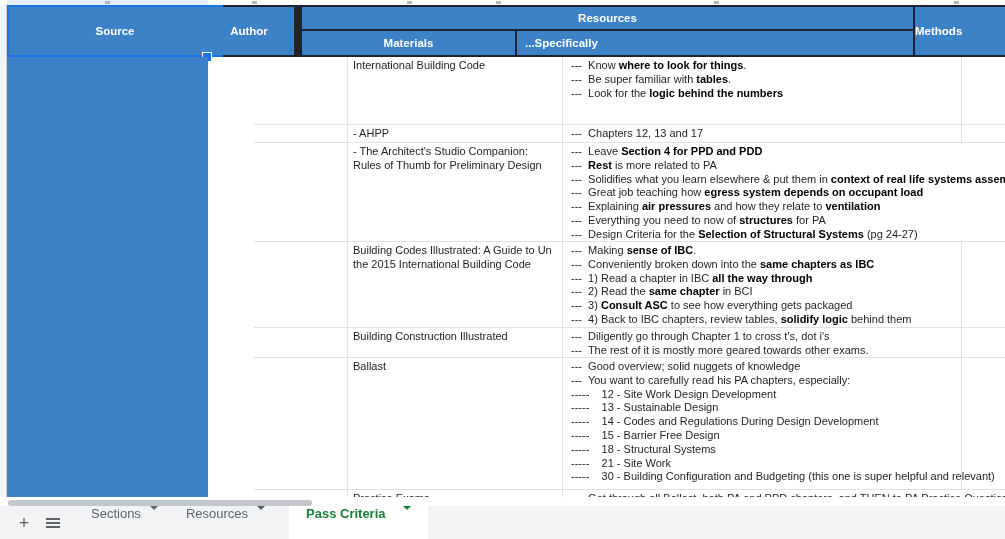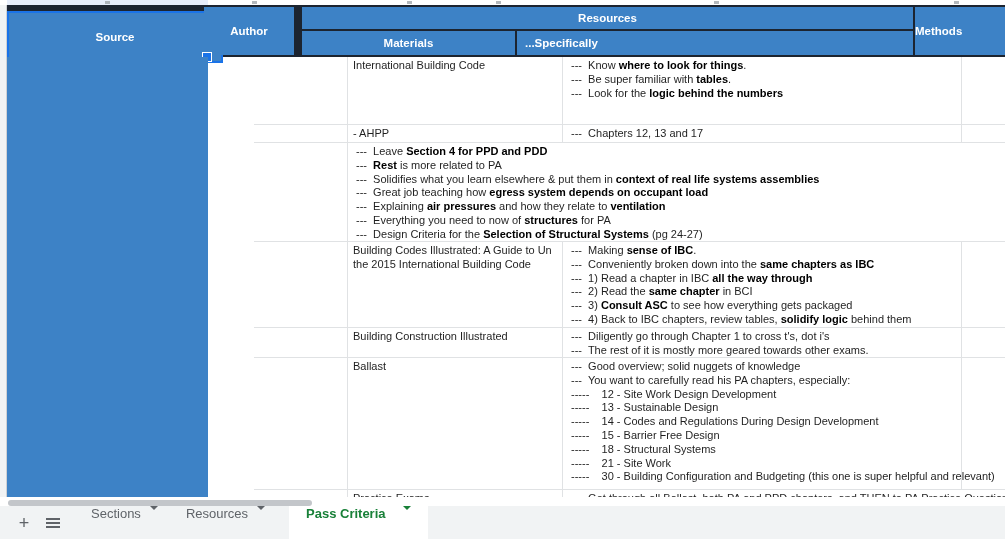--- a/index.html
+++ b/index.html
@@ -12,21 +12,21 @@
   .top-strip{left:0;top:0;width:1005px;height:5px;background:#ffffff;}
   .top-strip .tint{position:absolute;left:7px;top:0;width:201px;height:5px;background:#e7eefb;}
   .col-letter-clip{position:absolute;top:1px;width:5px;height:3px;background:#9aa0a6;opacity:.75;}
   
   .rowhdr{left:0;top:5px;width:7px;height:492px;background:#f1f3f4;border-right:1px solid #cfd1d4;box-sizing:border-box;}
   
   .hdr-bg{left:7px;top:5px;width:998px;height:52px;background:var(--hdr-border);}
   .hcell{background:var(--blue);color:#fff;font-weight:bold;font-size:11.5px;
          display:flex;align-items:center;justify-content:center;box-sizing:border-box;}
   .hcell.left{justify-content:flex-start;}
-  .cell-source{left:7px;top:11px;width:216px;height:52px;border:2px solid var(--sel);}
+  .cell-source{left:7px;top:5px;width:216px;height:52px;border:2px solid var(--sel);}
   .cell-author{left:204px;top:7px;width:90px;height:48px;}
   .cell-resources{left:302px;top:7px;width:611px;height:22px;}
   .cell-materials{left:302px;top:31px;width:213px;height:24px;}
   .cell-specifically{left:517px;top:31px;width:396px;height:24px;padding-left:8px;}
   .cell-methods{left:915px;top:7px;width:90px;height:48px;}
   .sel-gap{left:7px;top:57px;width:201px;height:2px;background:#dce6f6;}
   .fill-handle{left:202px;top:52px;width:8px;height:8px;background:var(--sel);border:1px solid #ffffff;box-sizing:content-box;}
   
   .source-body{left:7px;top:57px;width:201px;height:440px;background:var(--blue);}
   .rows-wrap{left:208px;top:57px;width:865px;height:440px;overflow:hidden;padding-left:46px;}
@@ -112,20 +112,24 @@
       <div class="c materials-cell">
         <div class="m-line">- AHPP</div>
       </div>
       <div class="c specifically-cell">
         <div class="s-line"><span>---  Chapters 12, 13 and 17</span></div>
       </div>
       <div class="c methods-cell bl"></div>
     </div>
     <div class="row" style="height: 99px;">
       <div class="c author-cell"></div>
+      <div class="c materials-cell">
+        <div class="m-line">- The Architect's Studio Companion:</div>
+        <div class="m-line">Rules of Thumb for Preliminary Design</div>
+      </div>
       <div class="c specifically-cell">
         <div class="s-line"><span>---  Leave </span><span class="b">Section 4 for PPD and PDD</span></div>
         <div class="s-line"><span>---  </span><span class="b">Rest</span><span> is more related to PA</span></div>
         <div class="s-line"><span>---  Solidifies what you learn elsewhere &amp; put them in </span><span class="b">context of real life systems assemblies</span></div>
         <div class="s-line"><span>---  Great job teaching how </span><span class="b">egress system depends on occupant load</span></div>
         <div class="s-line"><span>---  Explaining </span><span class="b">air pressures</span><span> and how they relate to </span><span class="b">ventilation</span></div>
         <div class="s-line"><span>---  Everything you need to now of </span><span class="b">structures</span><span> for PA</span></div>
         <div class="s-line"><span>---  Design Criteria for the </span><span class="b">Selection of Structural Systems</span><span> (pg 24-27)</span></div>
       </div>
       <div class="c methods-cell"></div>

